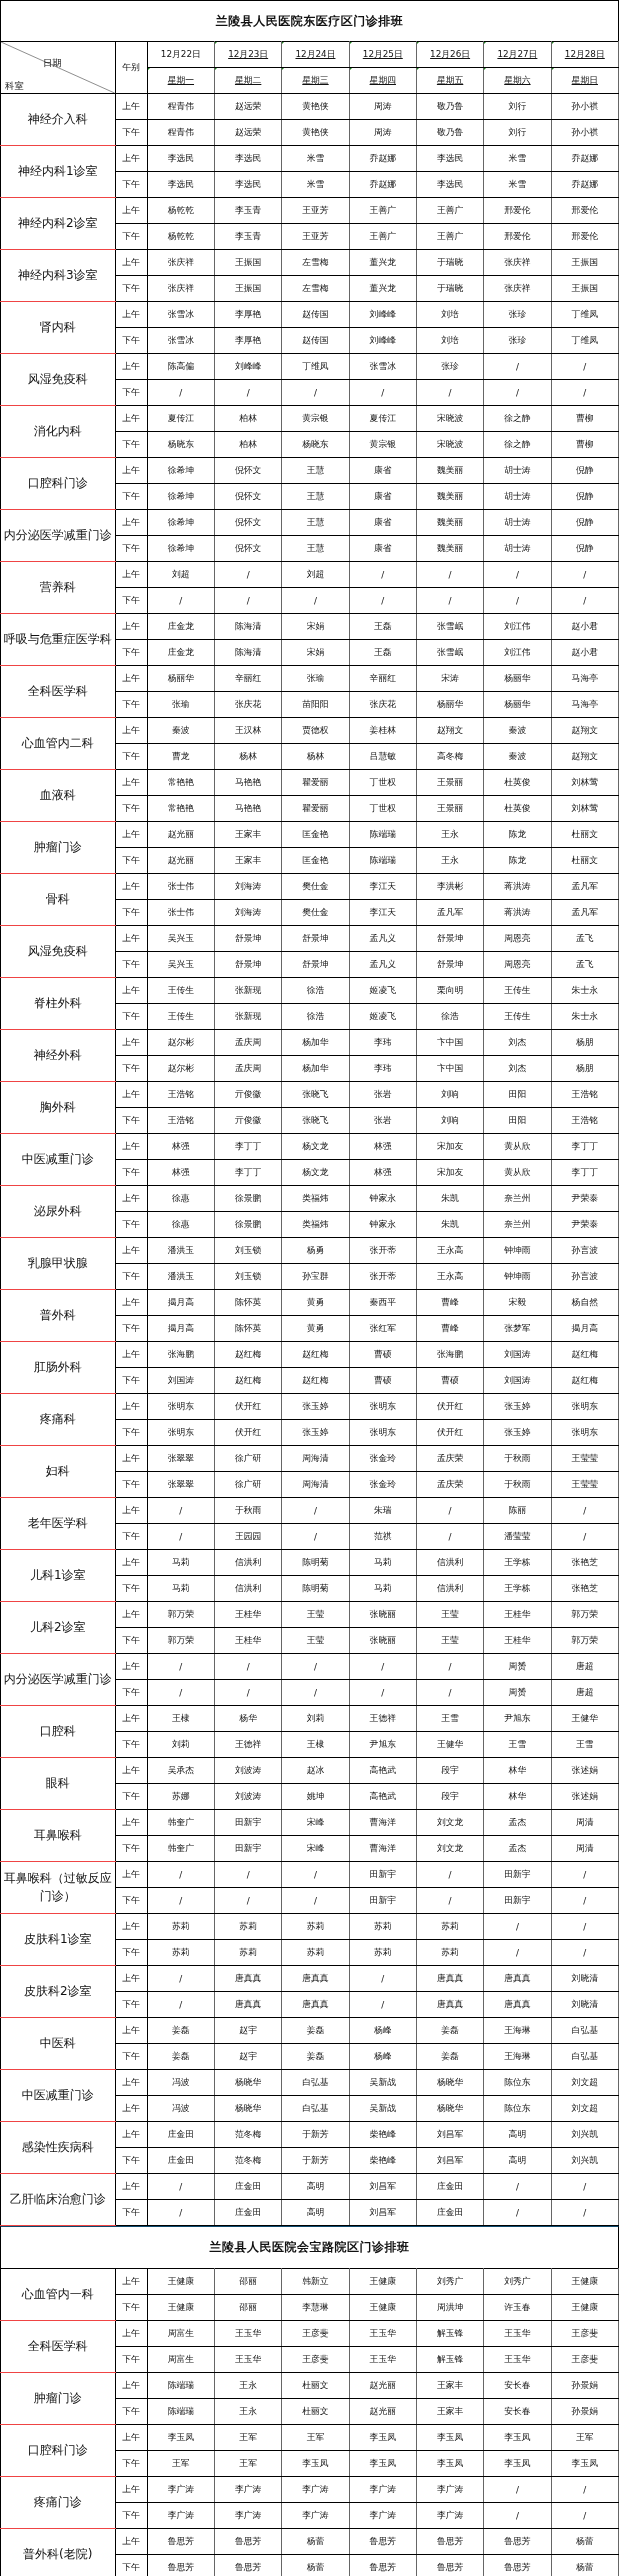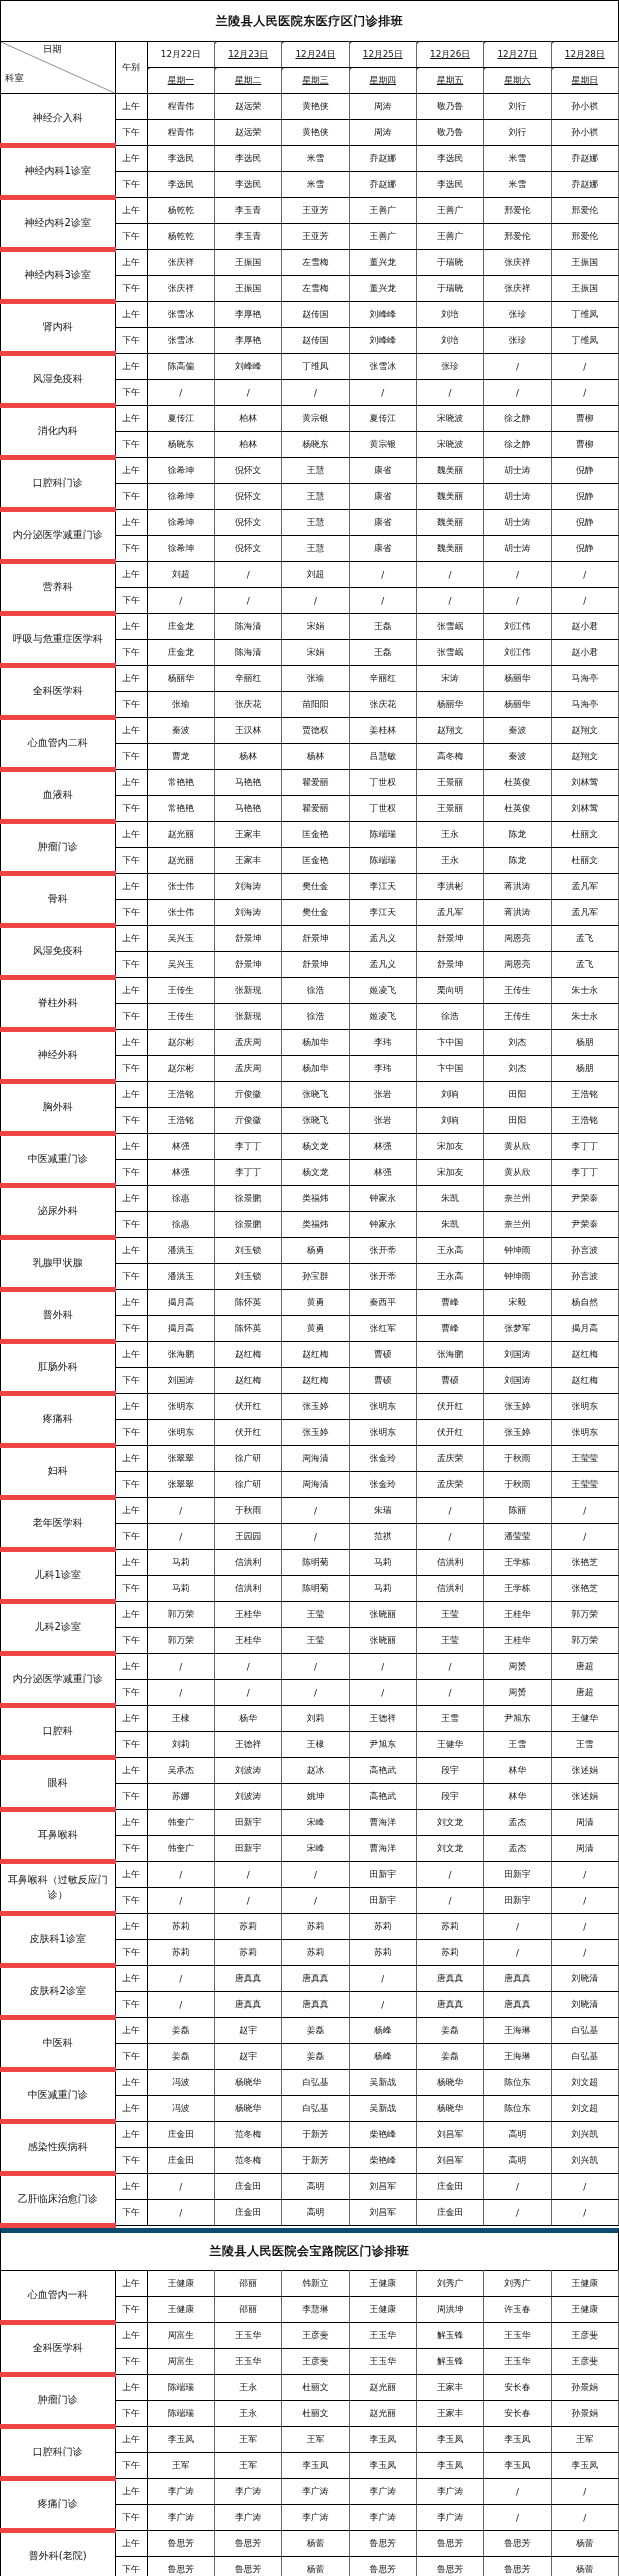--- a/index.html
+++ b/index.html
@@ -3,40 +3,40 @@
 <meta charset="utf-8">
 <style>
   html, body { margin: 0; padding: 0; background: #ffffff; }
   body { width: 619px; font-family: "DejaVu Sans", "Liberation Sans", sans-serif; color: #111; }
   .sheet { width: 619px; }
   .title-block {
     height: 41px; border: 0.5px solid #000; border-bottom: none; box-sizing: border-box;
     display: flex; align-items: center; justify-content: center;
     font-size: 12px; font-weight: bold; letter-spacing: 0.5px;
   }
-  .title-block.second { height: 42px; border-top: 5px solid #0c4a6e; }
+  .title-block.second { height: 42px; border-top: 1px solid #0c4a6e; }
   table.sched {
     border-collapse: collapse; table-layout: fixed; width: 619px;
   }
   table.sched td {
     border: 0.5px solid #000; text-align: center; vertical-align: middle;
     font-size: 8.8px; height: 25px; padding: 0; overflow: hidden; white-space: nowrap;
   }
   table.sched td.cell { border-left: 0.5px solid #666; border-right: 0.5px solid #666; }
   table.sched tr.pm td { border-bottom: 1px solid #000; }
-  table.sched td.dept { font-size: 10px; white-space: normal; line-height: 1.45; border-bottom: 5px solid #ef4444; }
+  table.sched td.dept { font-size: 12px; white-space: normal; line-height: 1.45; border-bottom: 1px solid #ef4444; }
   table.sched td.period { font-size: 8.8px; }
   col.c-dept { width: 114px; }
   col.c-period { width: 32px; }
   col.c-day { width: 67px; }
   .hdr td { height: 25px; }
   .diag { position: relative; height: 51px; }
   .diag svg { position: absolute; left: 0; top: 0; width: 100%; height: 100%; }
-  .diag .lbl-date { position: absolute; left: 42px; top: 1px; font-size: 9.3px; }
-  .diag .lbl-dept { position: absolute; left: 4.1px; top: 30px; font-size: 9.3px; }
+  .diag .lbl-date { position: absolute; left: 42px; top: 15px; font-size: 9.3px; }
+  .diag .lbl-dept { position: absolute; left: 4.1px; top: 38px; font-size: 9.3px; }
   .corner-mark { position: relative; text-decoration: underline; }
   .corner-mark::before {
     content: ""; position: absolute; left: 0; top: 0;
     border-top: 2.1px solid #1a7f1a; border-right: 2.1px solid transparent;
   }
 </style>
 </head>
 <body>
 
 <div class="sheet">

